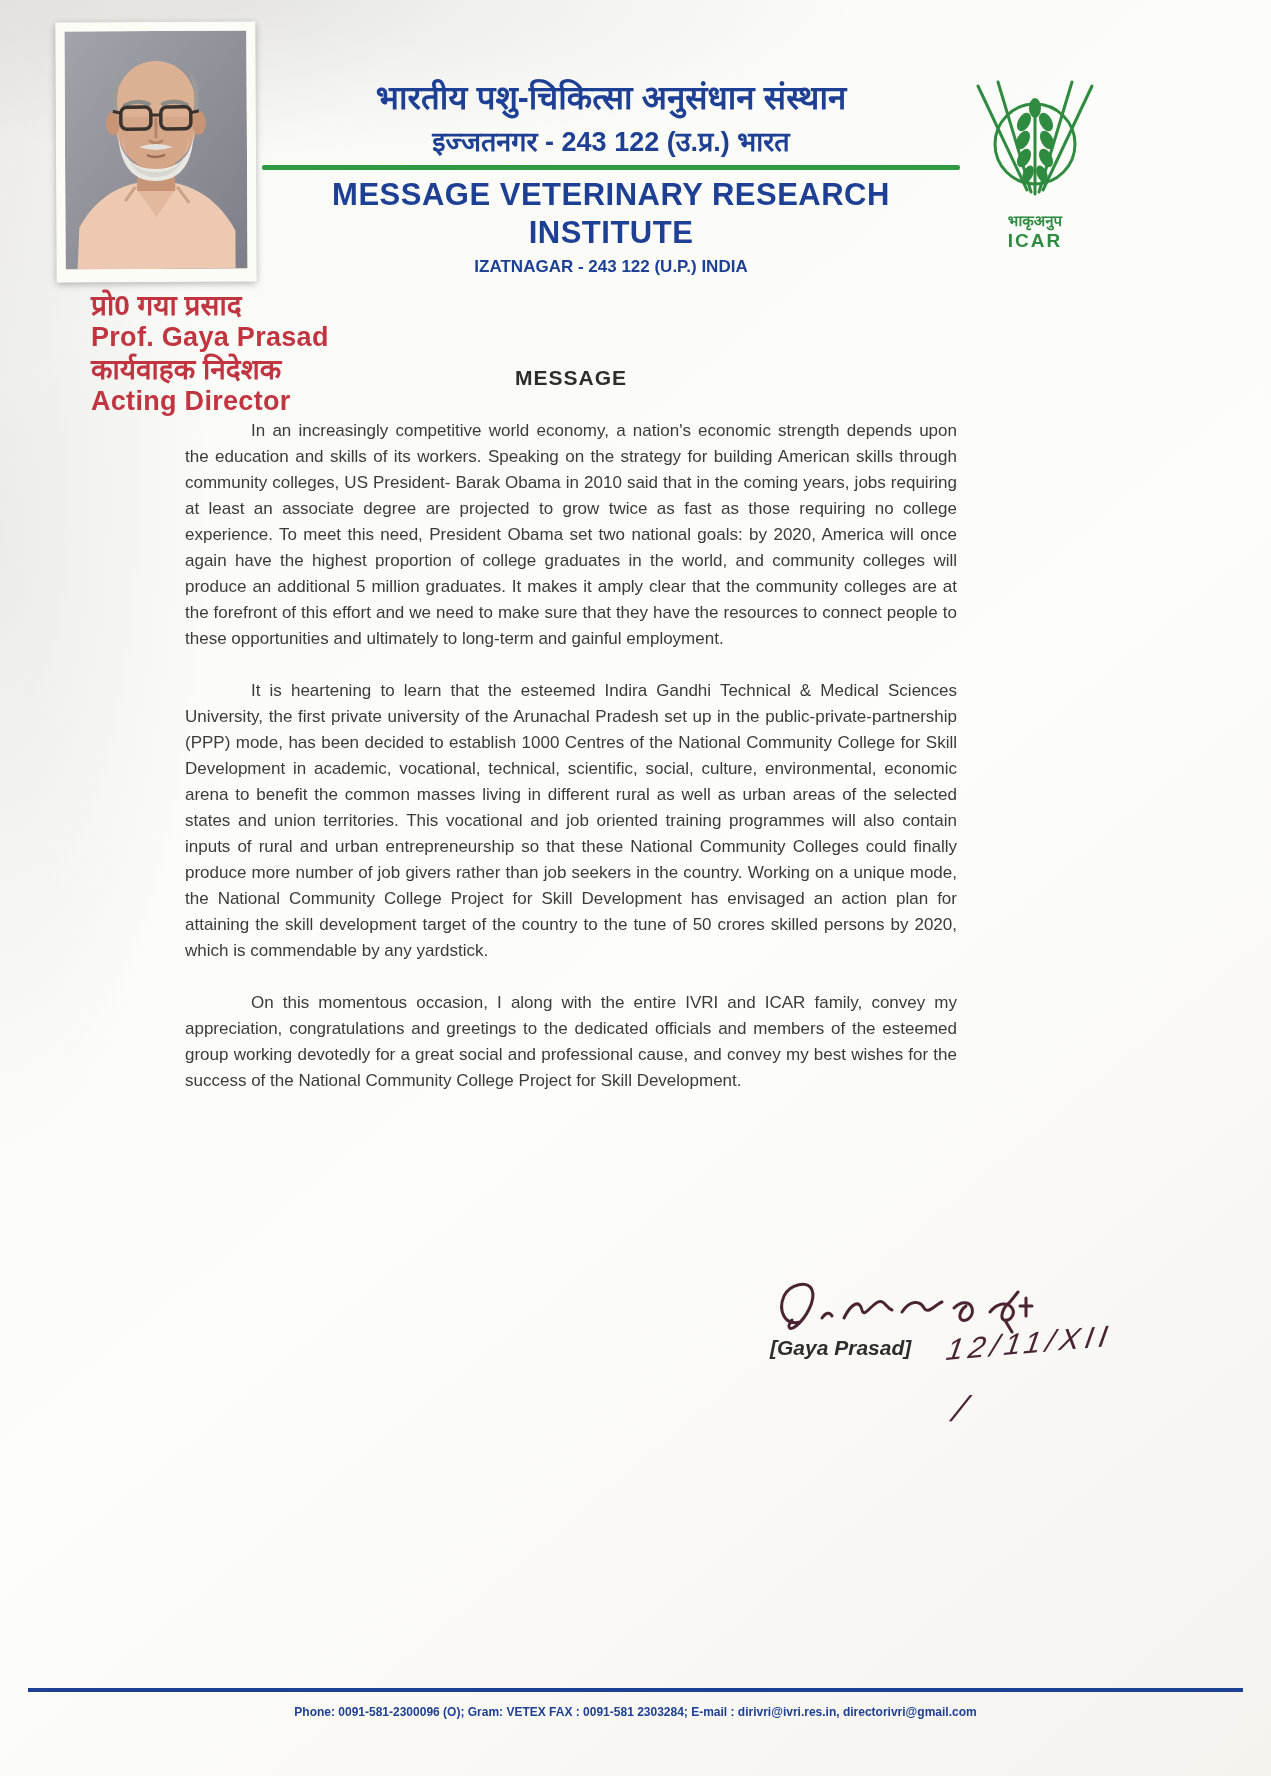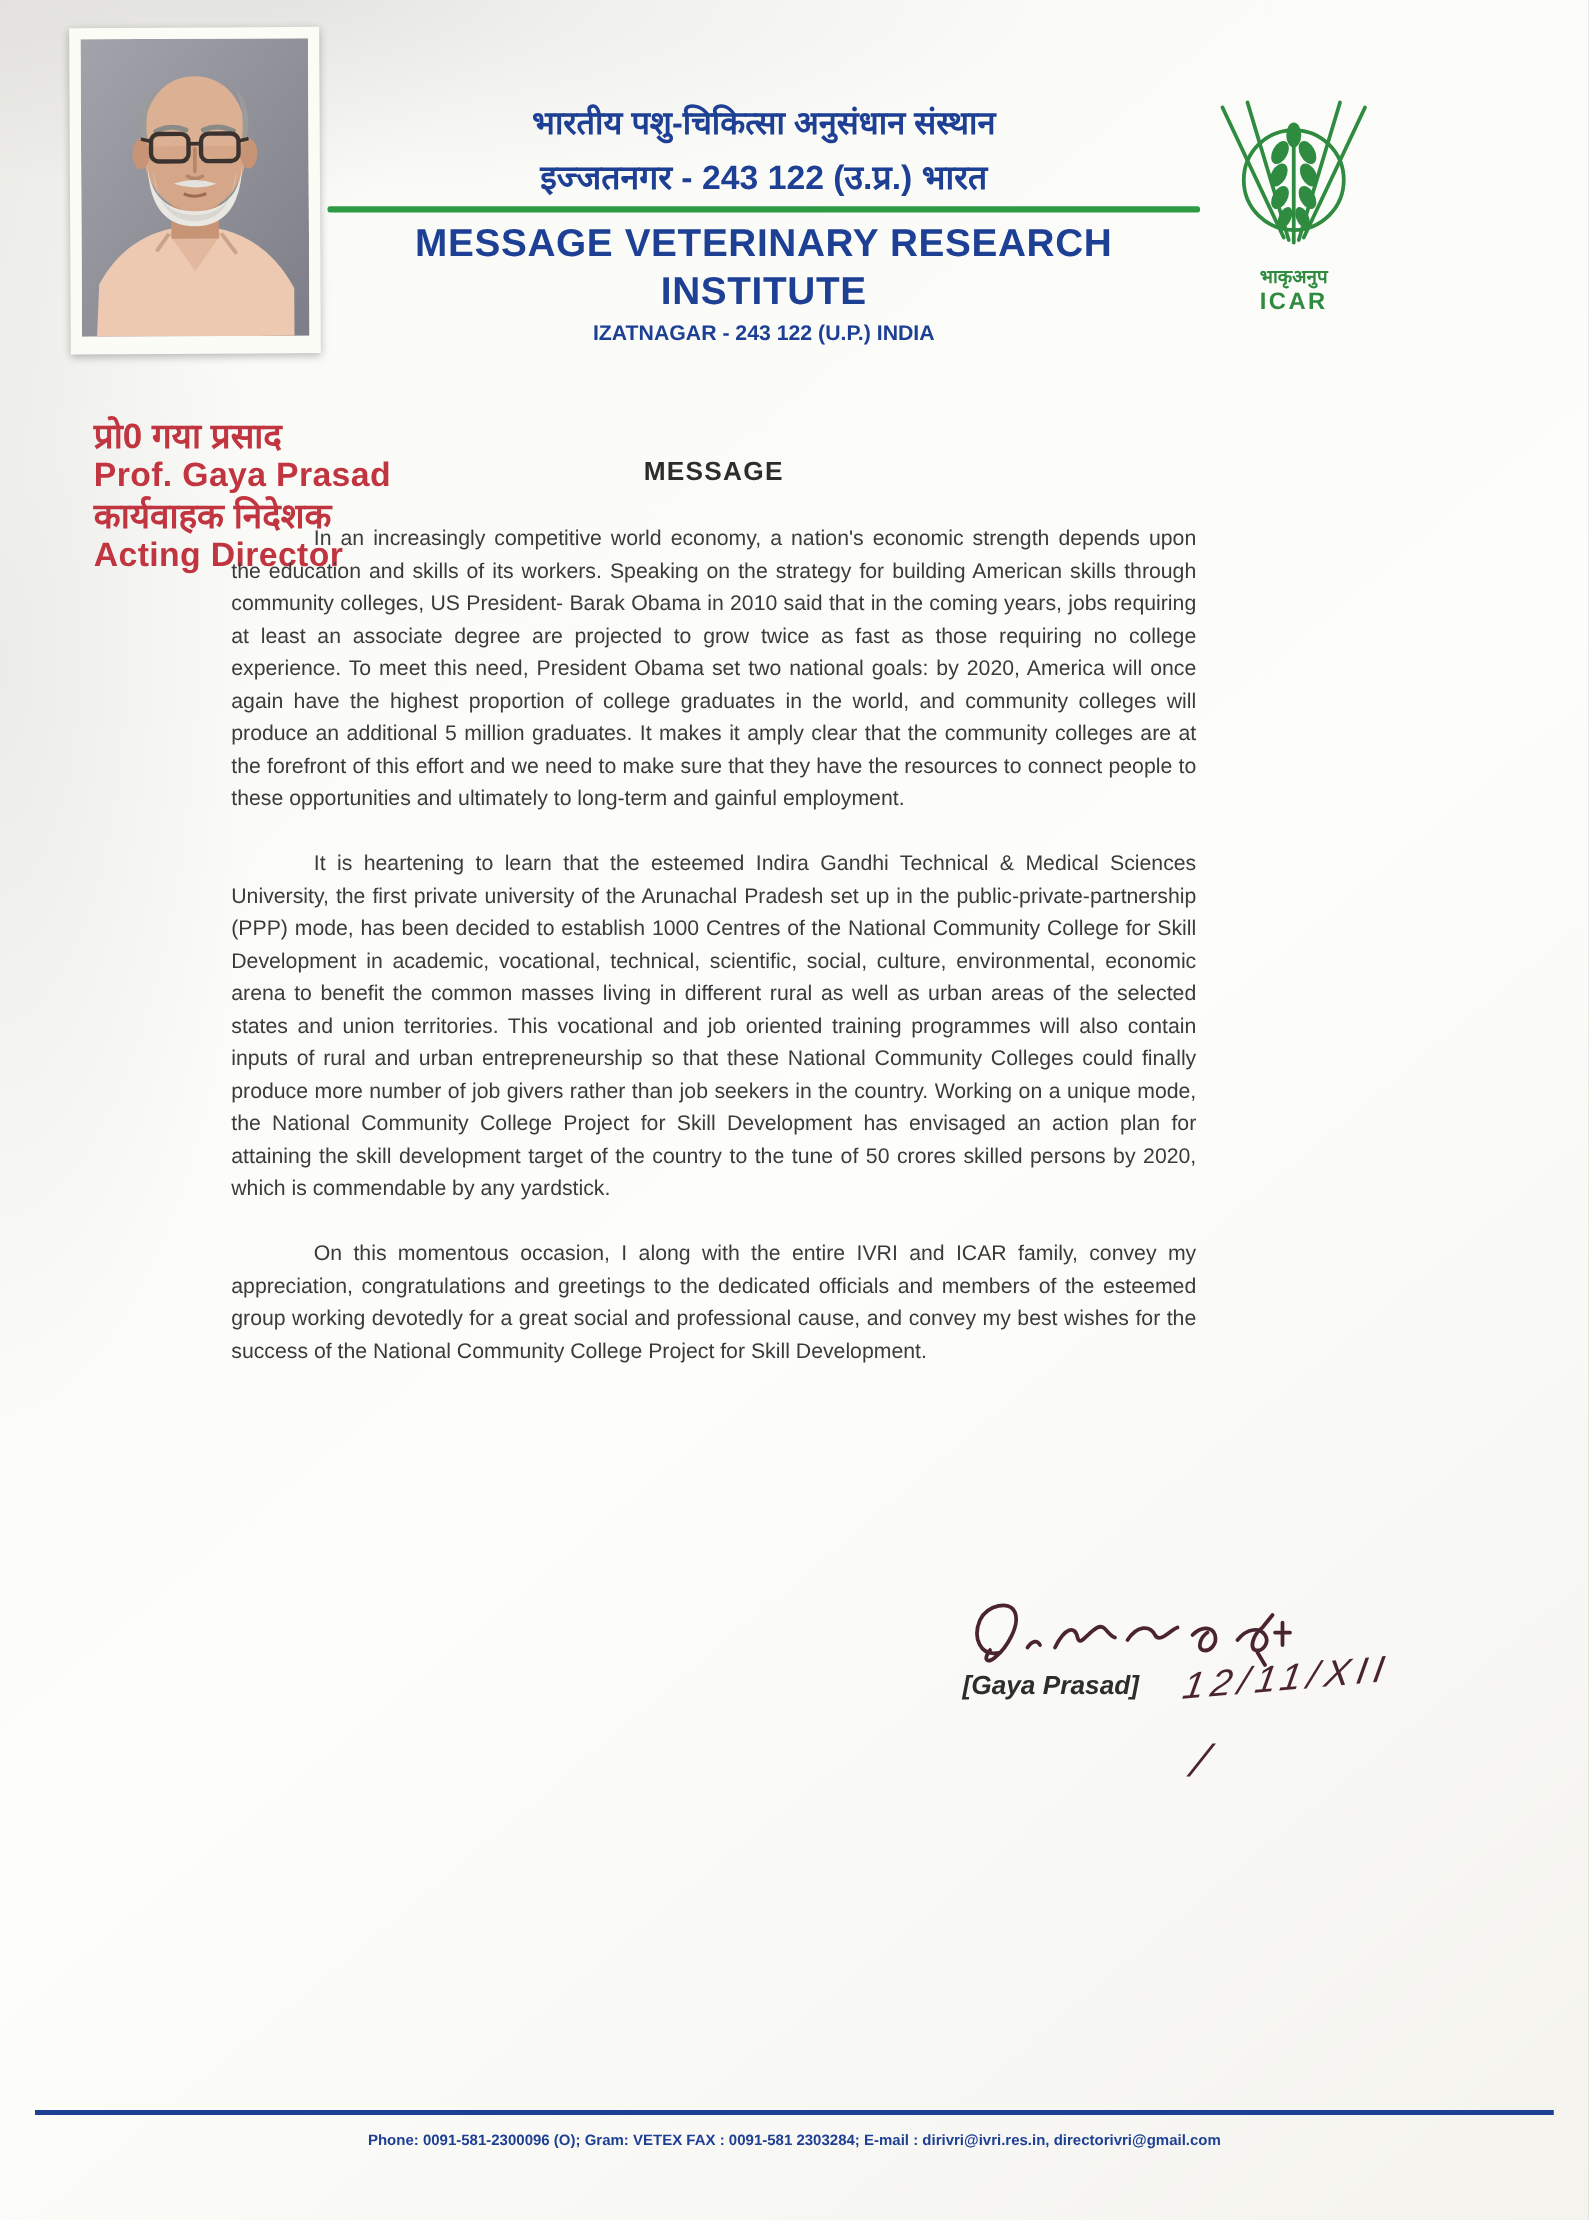--- a/index.html
+++ b/index.html
@@ -15,31 +15,31 @@
       radial-gradient(ellipse 900px 220px at 18% 0%, rgba(90,90,100,.10), transparent 70%),
       radial-gradient(ellipse 300px 900px at 0% 30%, rgba(60,60,70,.08), transparent 70%);
   }
 
   
   .photo-frame{
     position:absolute; left:56px; top:22px; background:#fcfcf6; padding:9px;
     box-shadow:0 2px 7px rgba(0,0,0,.28); transform:rotate(-.3deg);
   }
   .header-block{ position:absolute; left:262px; top:72px; width:698px; text-align:center; color:#1d3f94; }
-  .h-hindi   { font-size:26px; font-weight:bold; line-height:52px; }
+  .h-hindi   { font-size:33px; font-weight:bold; line-height:52px; }
   .h-hindi-sub{ font-size:27px; font-weight:bold; line-height:36px; }
   .green-rule{ height:5px; background:#2f9a44; margin:5px 0 6px 0; border-radius:2px; }
   .h-eng     { font-size:31px; font-weight:bold; letter-spacing:.5px; line-height:38px; }
   .h-eng-sub { font-size:17px; font-weight:bold; line-height:30px; }
   .logo-box{ position:absolute; left:972px; top:78px; width:126px; text-align:center; color:#2e8b3f; }
   .logo-cap-hi{ font-size:15px; font-weight:bold; line-height:18px; }
   .logo-cap-en{ font-size:19px; font-weight:bold; letter-spacing:2px; line-height:22px; }
 
   
-  .author{ position:absolute; left:75px; top:289px; color:#c13540;margin-top:43px; }
+  .author{ position:absolute; left:91px; top:289px; color:#c13540; }
   .a-hi  { font-size:28px; font-weight:bold; line-height:33px; }
   .a-en  { font-size:27px; font-weight:bold; line-height:31px; letter-spacing:.3px; }
 
   
   .msg-heading{
     position:absolute; left:185px; top:366px; width:772px; text-align:center;
     font-size:21px; font-weight:bold; letter-spacing:1px; color:#2d2d2d;
   }
   .body-col{ position:absolute; left:185px; top:418px; width:772px; color:#3b3b3b; }
   .body-col p{

